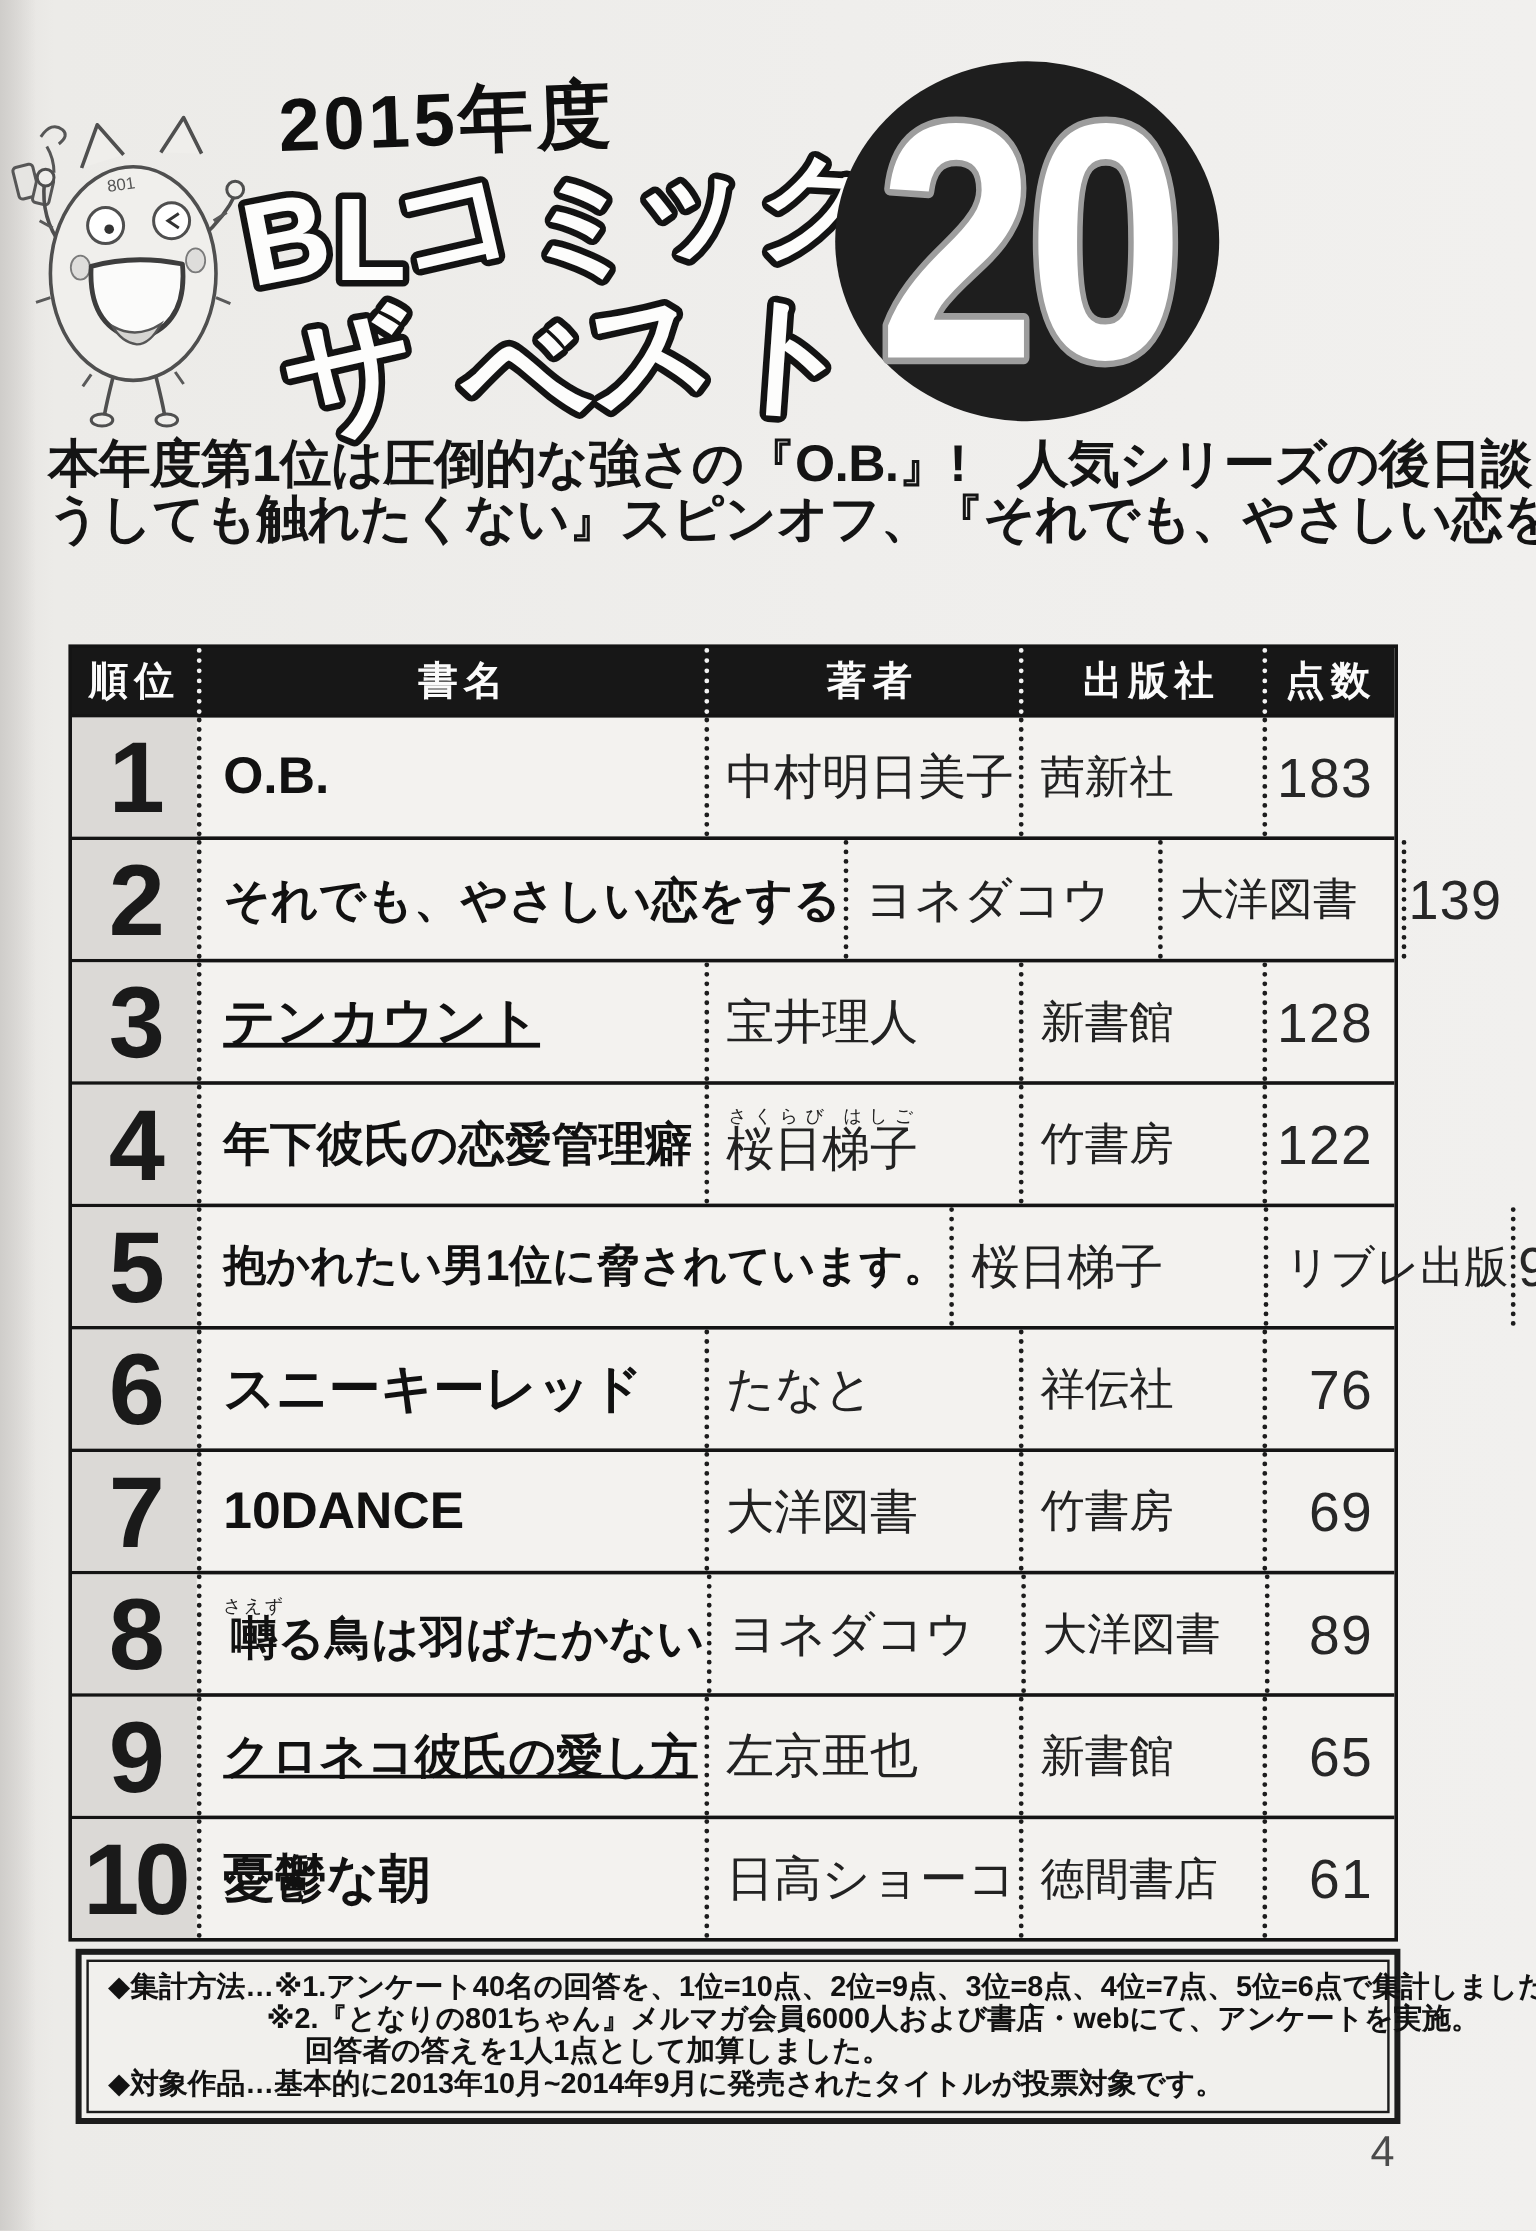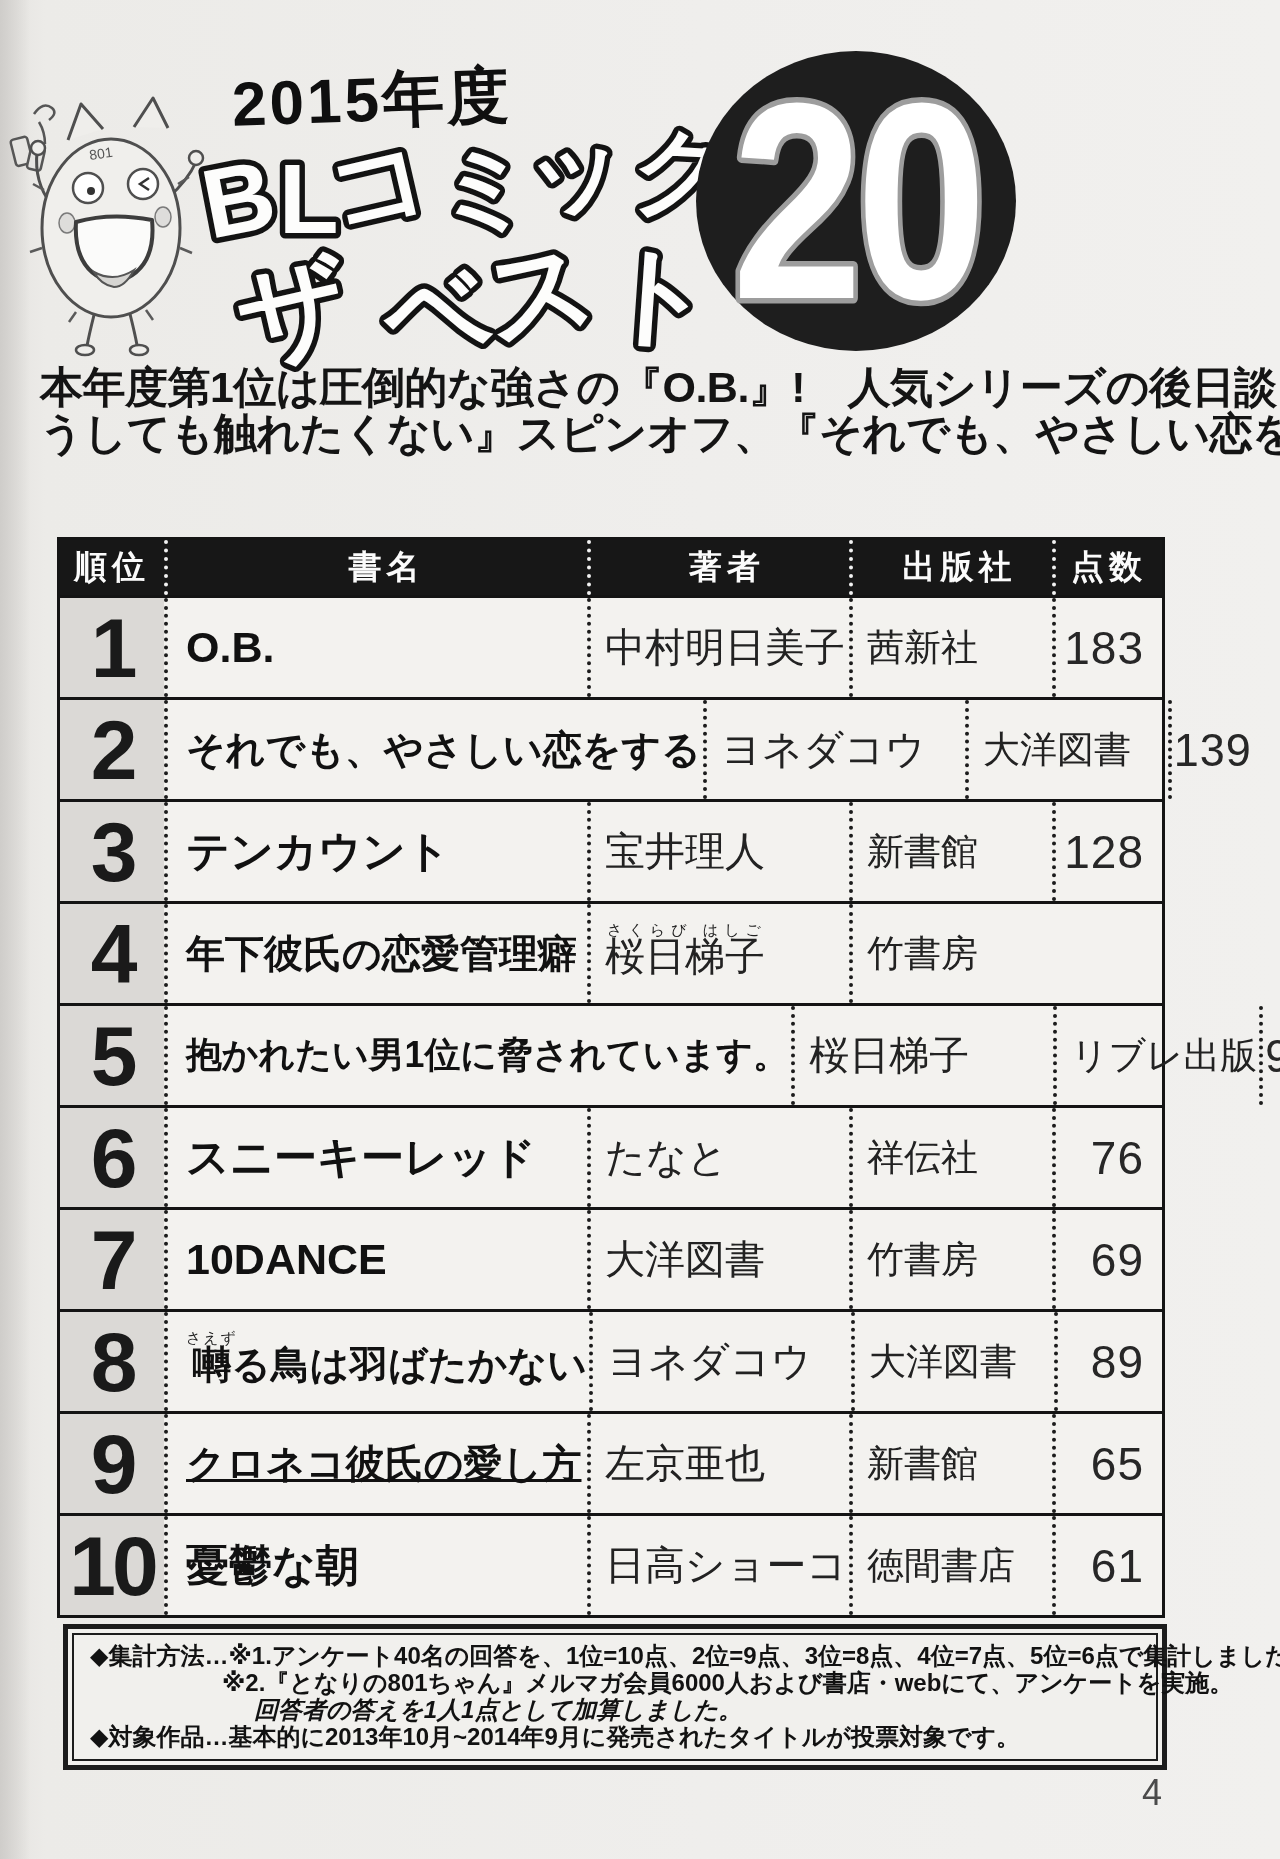--- a/index.html
+++ b/index.html
@@ -54,21 +54,21 @@
   .fit-center{transform-origin:center center;}
   .fit-right{transform-origin:right center;}
   ruby rt{font-size:15px;font-weight:500;letter-spacing:2px;color:#222;}
 
   
   .footer-note{position:absolute;left:63px;top:1624px;width:1104px;box-sizing:border-box;
     border:5px solid #1c1c1c;padding:4px;background:#f1f0ed;}
   .footer-inner{border:2px solid #1c1c1c;padding:7px 16px 9px;}
   .fline{font-size:24px;font-weight:700;line-height:27px;color:#121212;white-space:nowrap;}
   .ind-1{padding-left:132px;}
-  .ind-2{padding-left:164px;font-style:italic;}
+  .ind-2{padding-left:164px;}
 
   .page-number{position:absolute;left:1142px;top:1772px;font-size:36px;
     font-weight:400;color:#4b4b4b;}
 </style>
 </head>
 <body>
 
 <div class="page">
   <div class="scan-gutter"></div>
 
@@ -165,21 +165,21 @@
           </div>
           <div class="cell c-pts">
             <span class="pts-txt fit fit-right" style="transform: scaleX(0.978);">139</span>
           </div>
         </div>
         <div class="trow">
           <div class="cell c-rank">
             <span class="rank-txt fit fit-center">3</span>
           </div>
           <div class="cell c-title">
-            <span class="title-txt fit fit-left" style="font-size: 43px;">テンカウント</span>
+            <span class="title-txt fit fit-left" style="font-size: 43px; text-decoration: underline;">テンカウント</span>
           </div>
           <div class="cell c-author">
             <span class="author-txt fit fit-left">宝井理人</span>
           </div>
           <div class="cell c-pub">
             <span class="pub-txt fit fit-left">新書館</span>
           </div>
           <div class="cell c-pts">
             <span class="pts-txt fit fit-right">128</span>
           </div>
@@ -189,20 +189,23 @@
             <span class="rank-txt fit fit-center">4</span>
           </div>
           <div class="cell c-title">
             <span class="title-txt fit fit-left" style="font-size: 39px;">年下彼氏の恋愛管理癖</span>
           </div>
           <div class="cell c-author">
             <span class="author-txt fit fit-left"><ruby>桜日梯子<rt>さくらび はしご</rt></ruby></span>
           </div>
           <div class="cell c-pub">
             <span class="pub-txt fit fit-left">竹書房</span>
+          </div>
+          <div class="cell c-pts">
+            <span class="pts-txt fit fit-right">122</span>
           </div>
         </div>
         <div class="trow">
           <div class="cell c-rank">
             <span class="rank-txt fit fit-center">5</span>
           </div>
           <div class="cell c-title">
             <span class="title-txt fit fit-left" style="font-size: 36px; transform: scaleX(0.996);">抱かれたい男1位に脅されています。</span>
           </div>
           <div class="cell c-author">

